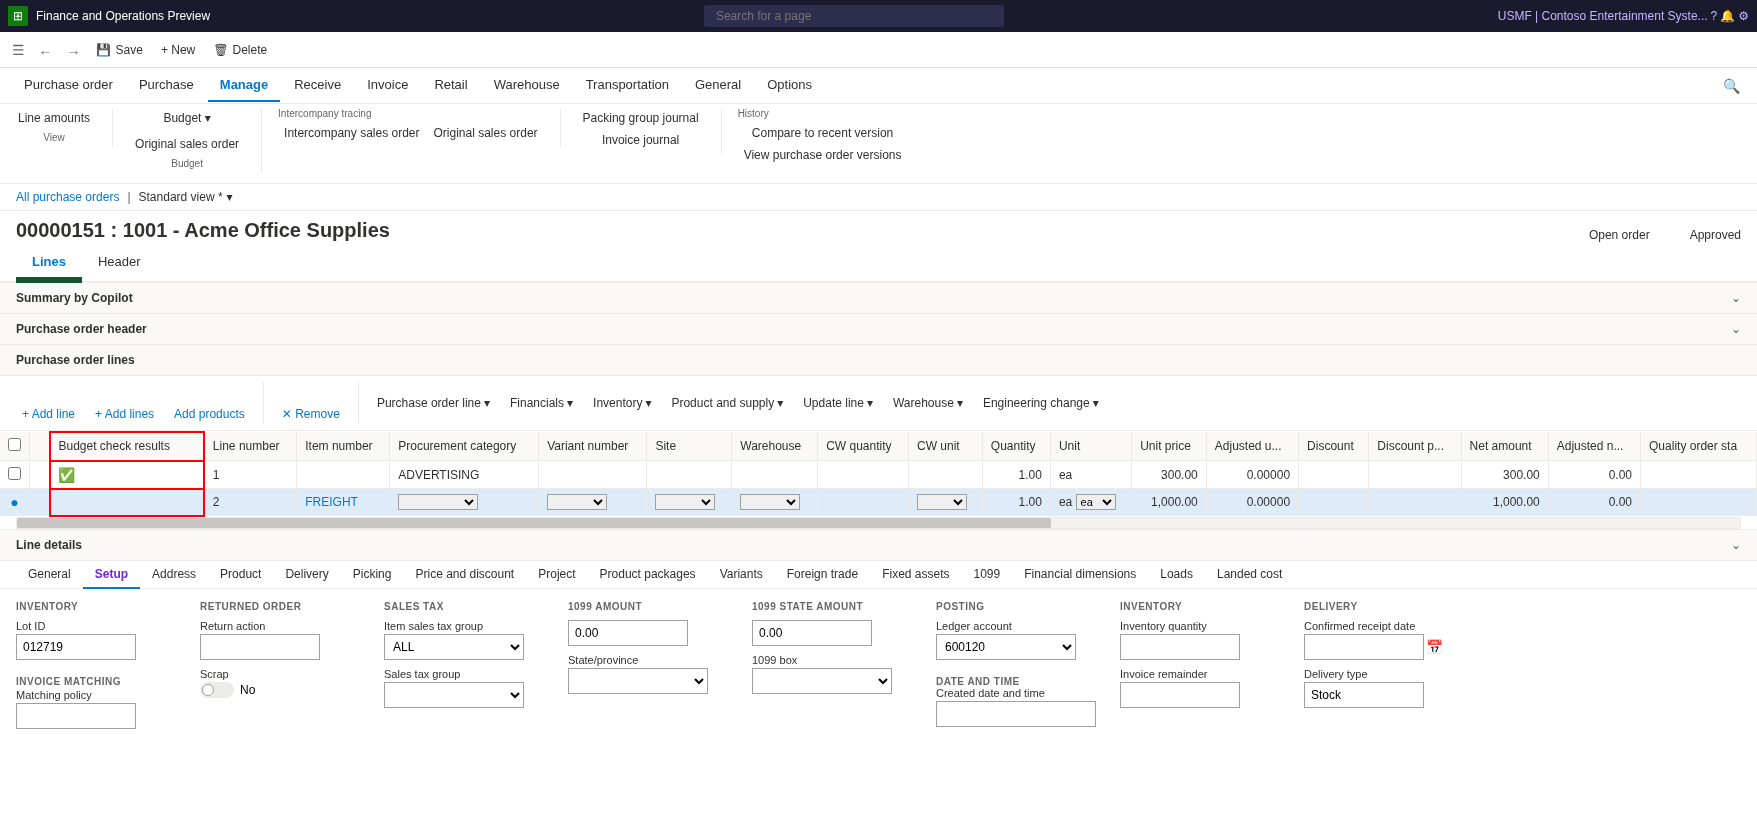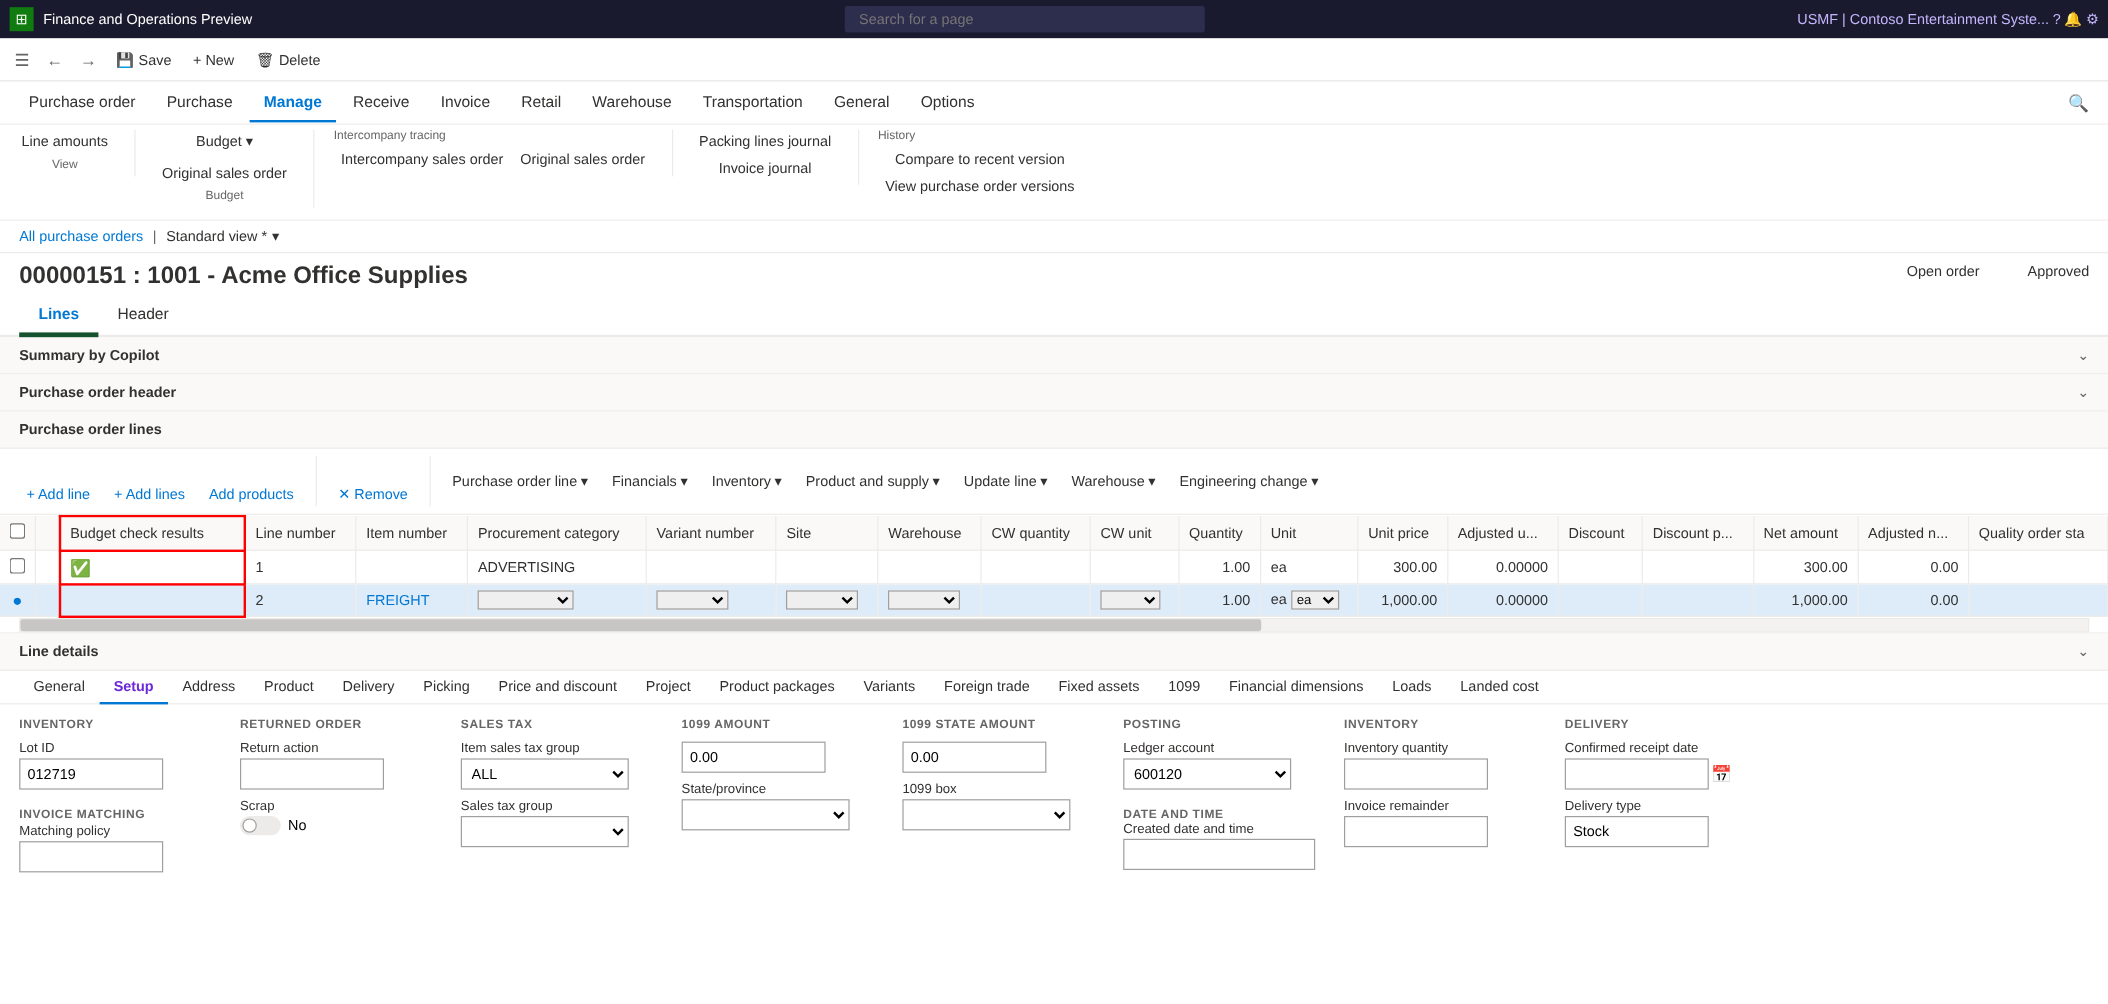--- a/index.html
+++ b/index.html
@@ -112,42 +112,42 @@
     }
     .breadcrumb-link { color: #0078d4; text-decoration: none; font-size: 12px; cursor: pointer; }
     .breadcrumb-sep { color: #666; }
     .view-selector { display: flex; align-items: center; gap: 4px; cursor: pointer; color: #323130; font-size: 12px; }
 
     
     .page-title-bar {
       padding: 8px 16px 4px;
       display: flex;
       justify-content: space-between;
-      align-items: flex-start;
+      align-items: flex-end;
       gap: 24px;
     }
     .page-title { font-size: 20px; font-weight: 600; color: #323130; }
     .page-status { display: flex; gap: 40px; font-size: 12px; color: #323130; }
 
     
     .content-tabs {
       display: flex;
       padding: 0 16px;
       border-bottom: 2px solid #edebe9;
       gap: 0;
     }
     .content-tab {
       padding: 8px 16px;
       cursor: pointer;
       font-size: 13px;
       color: #323130;
       border-bottom: 2px solid transparent;
       margin-bottom: -2px;
     }
-    .content-tab.active { border-bottom: 4px solid #14532d; color: #0078d4; font-weight: 600; }
+    .content-tab.active { border-bottom: 6px solid #14532d; color: #0078d4; font-weight: 600; }
 
     
     .section-header {
       display: flex;
       justify-content: space-between;
       align-items: center;
       padding: 8px 16px;
       background: #faf9f8;
       border-bottom: 1px solid #edebe9;
       cursor: pointer;
@@ -386,21 +386,21 @@
           <span>Intercompany sales order</span>
         </button>
         <button class="ribbon-btn-small">
           <span>Original sales order</span>
         </button>
       </div>
     </div>
     <div class="ribbon-group">
       <div class="ribbon-buttons" style="flex-direction:column;gap:2px">
         <button class="ribbon-btn-small">
-          <span>Packing lines journal</span>
+          <span>Packing group journal</span>
         </button>
         <button class="ribbon-btn-small">
           <span>Invoice journal</span>
         </button>
       </div>
     </div>
     <div class="ribbon-group">
       <div style="font-size:10px;color:#666;margin-bottom:4px">History</div>
       <div class="ribbon-buttons" style="flex-direction:column;gap:2px">
         <button class="ribbon-btn-small">

